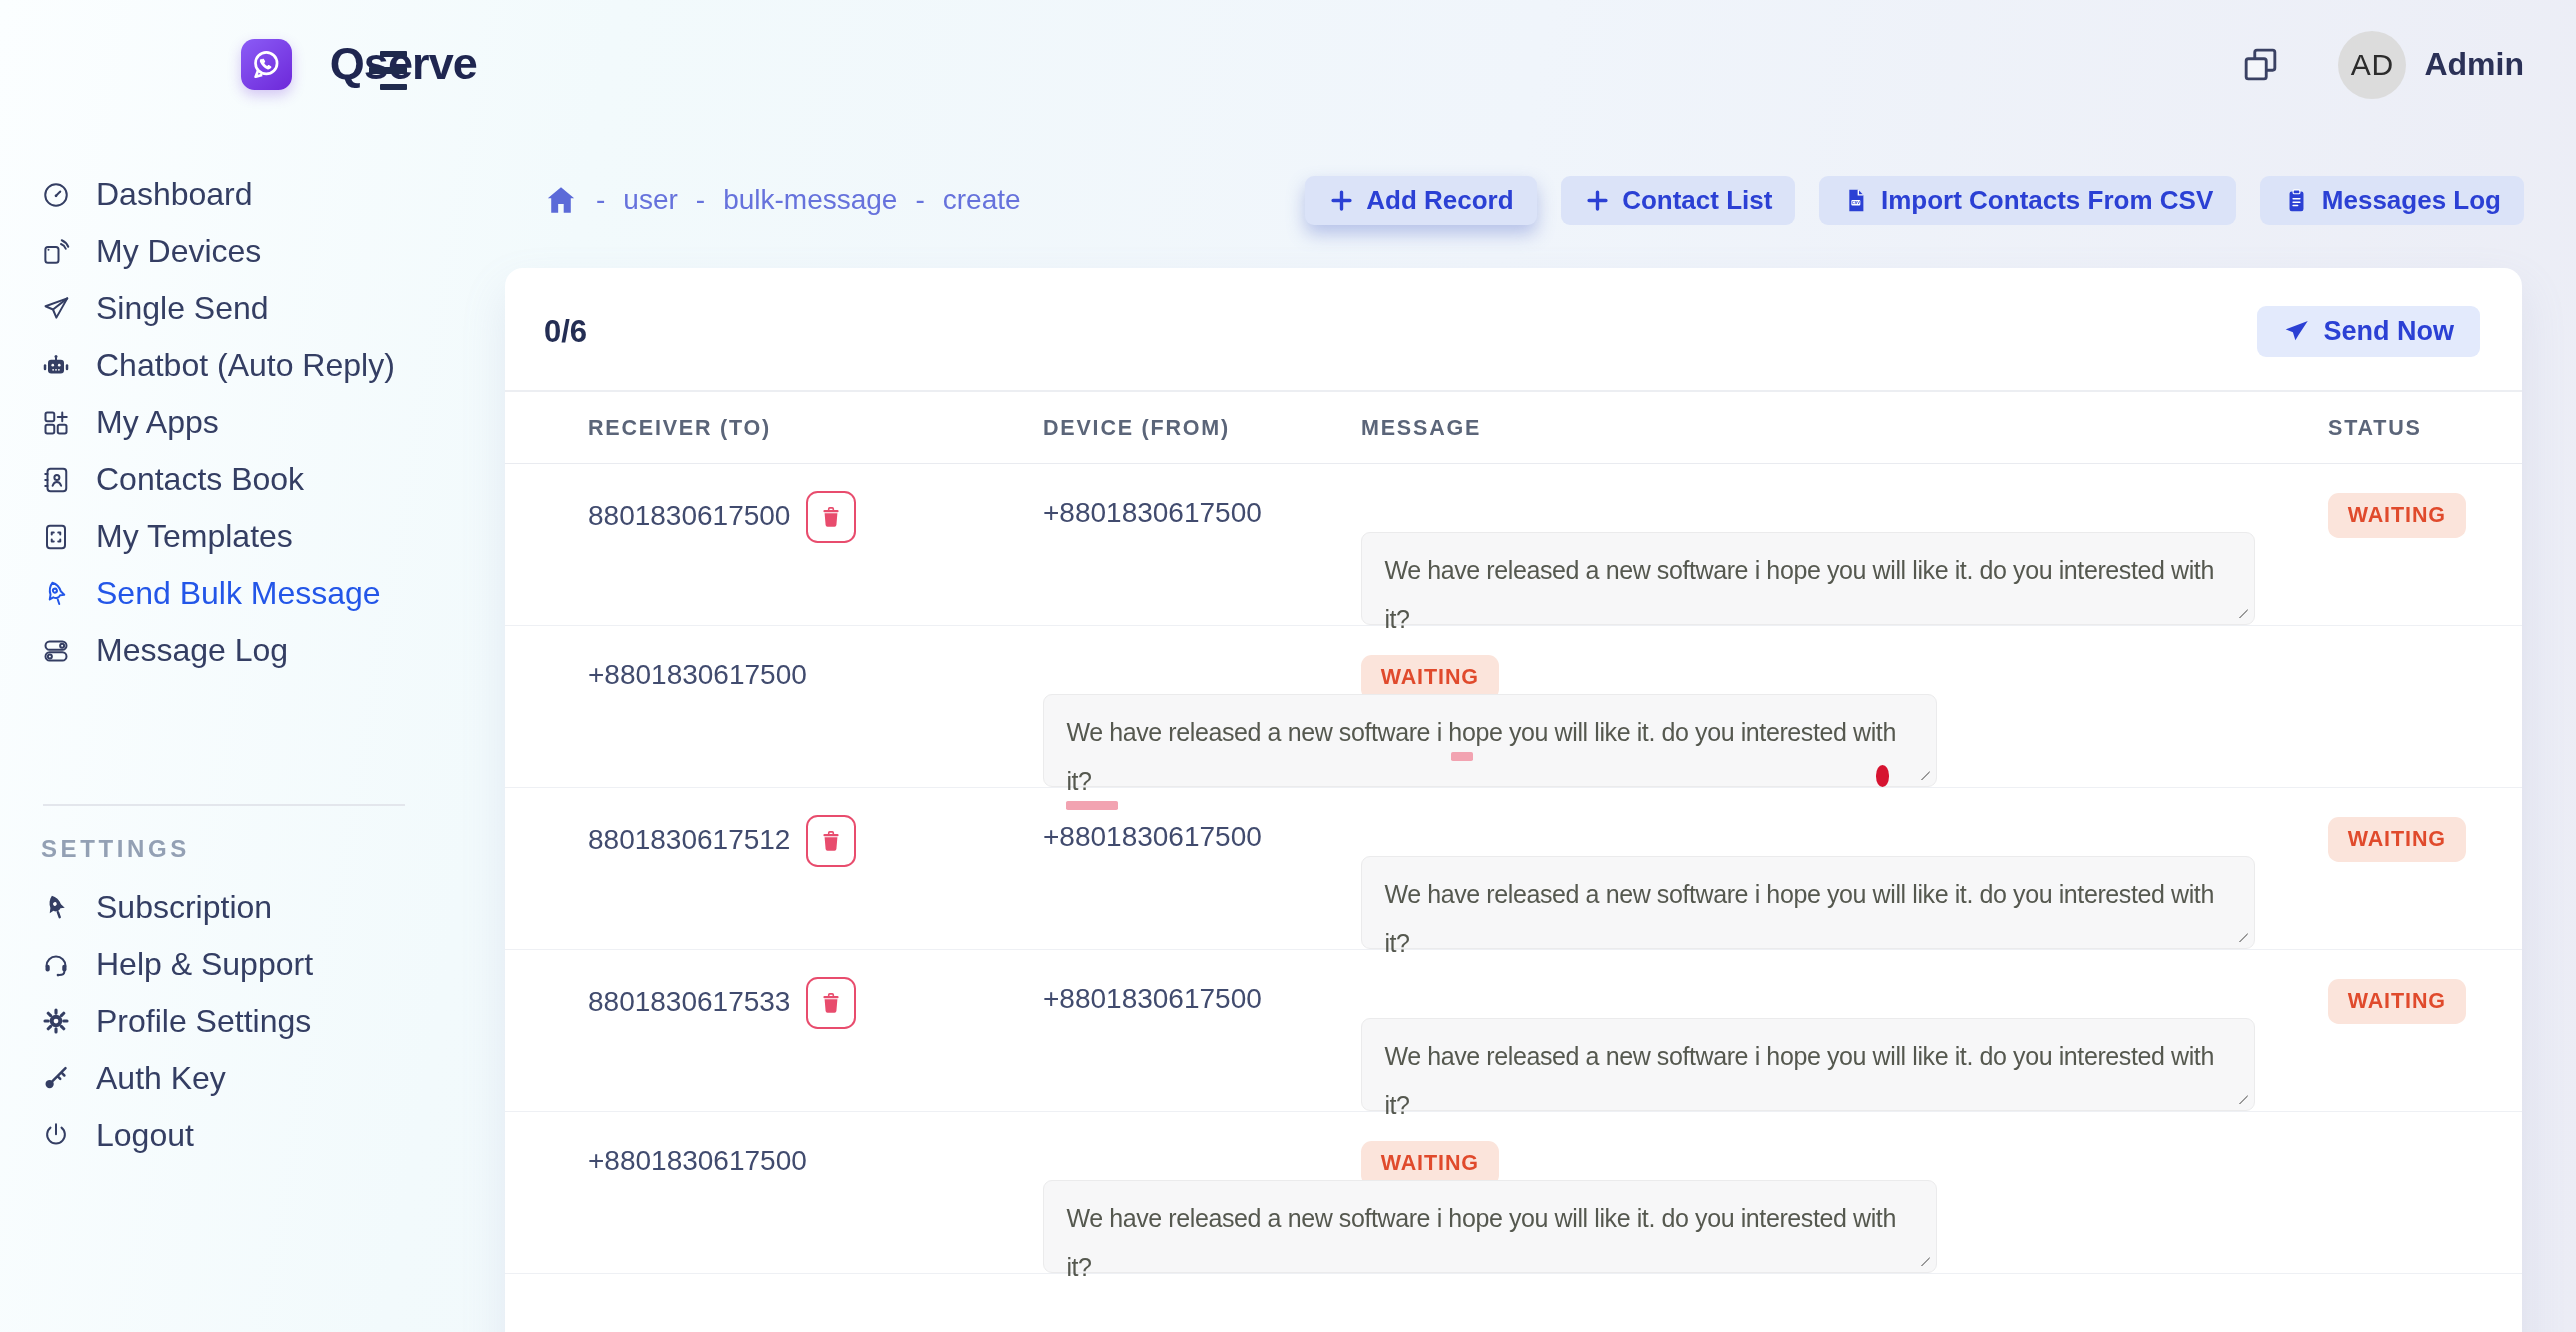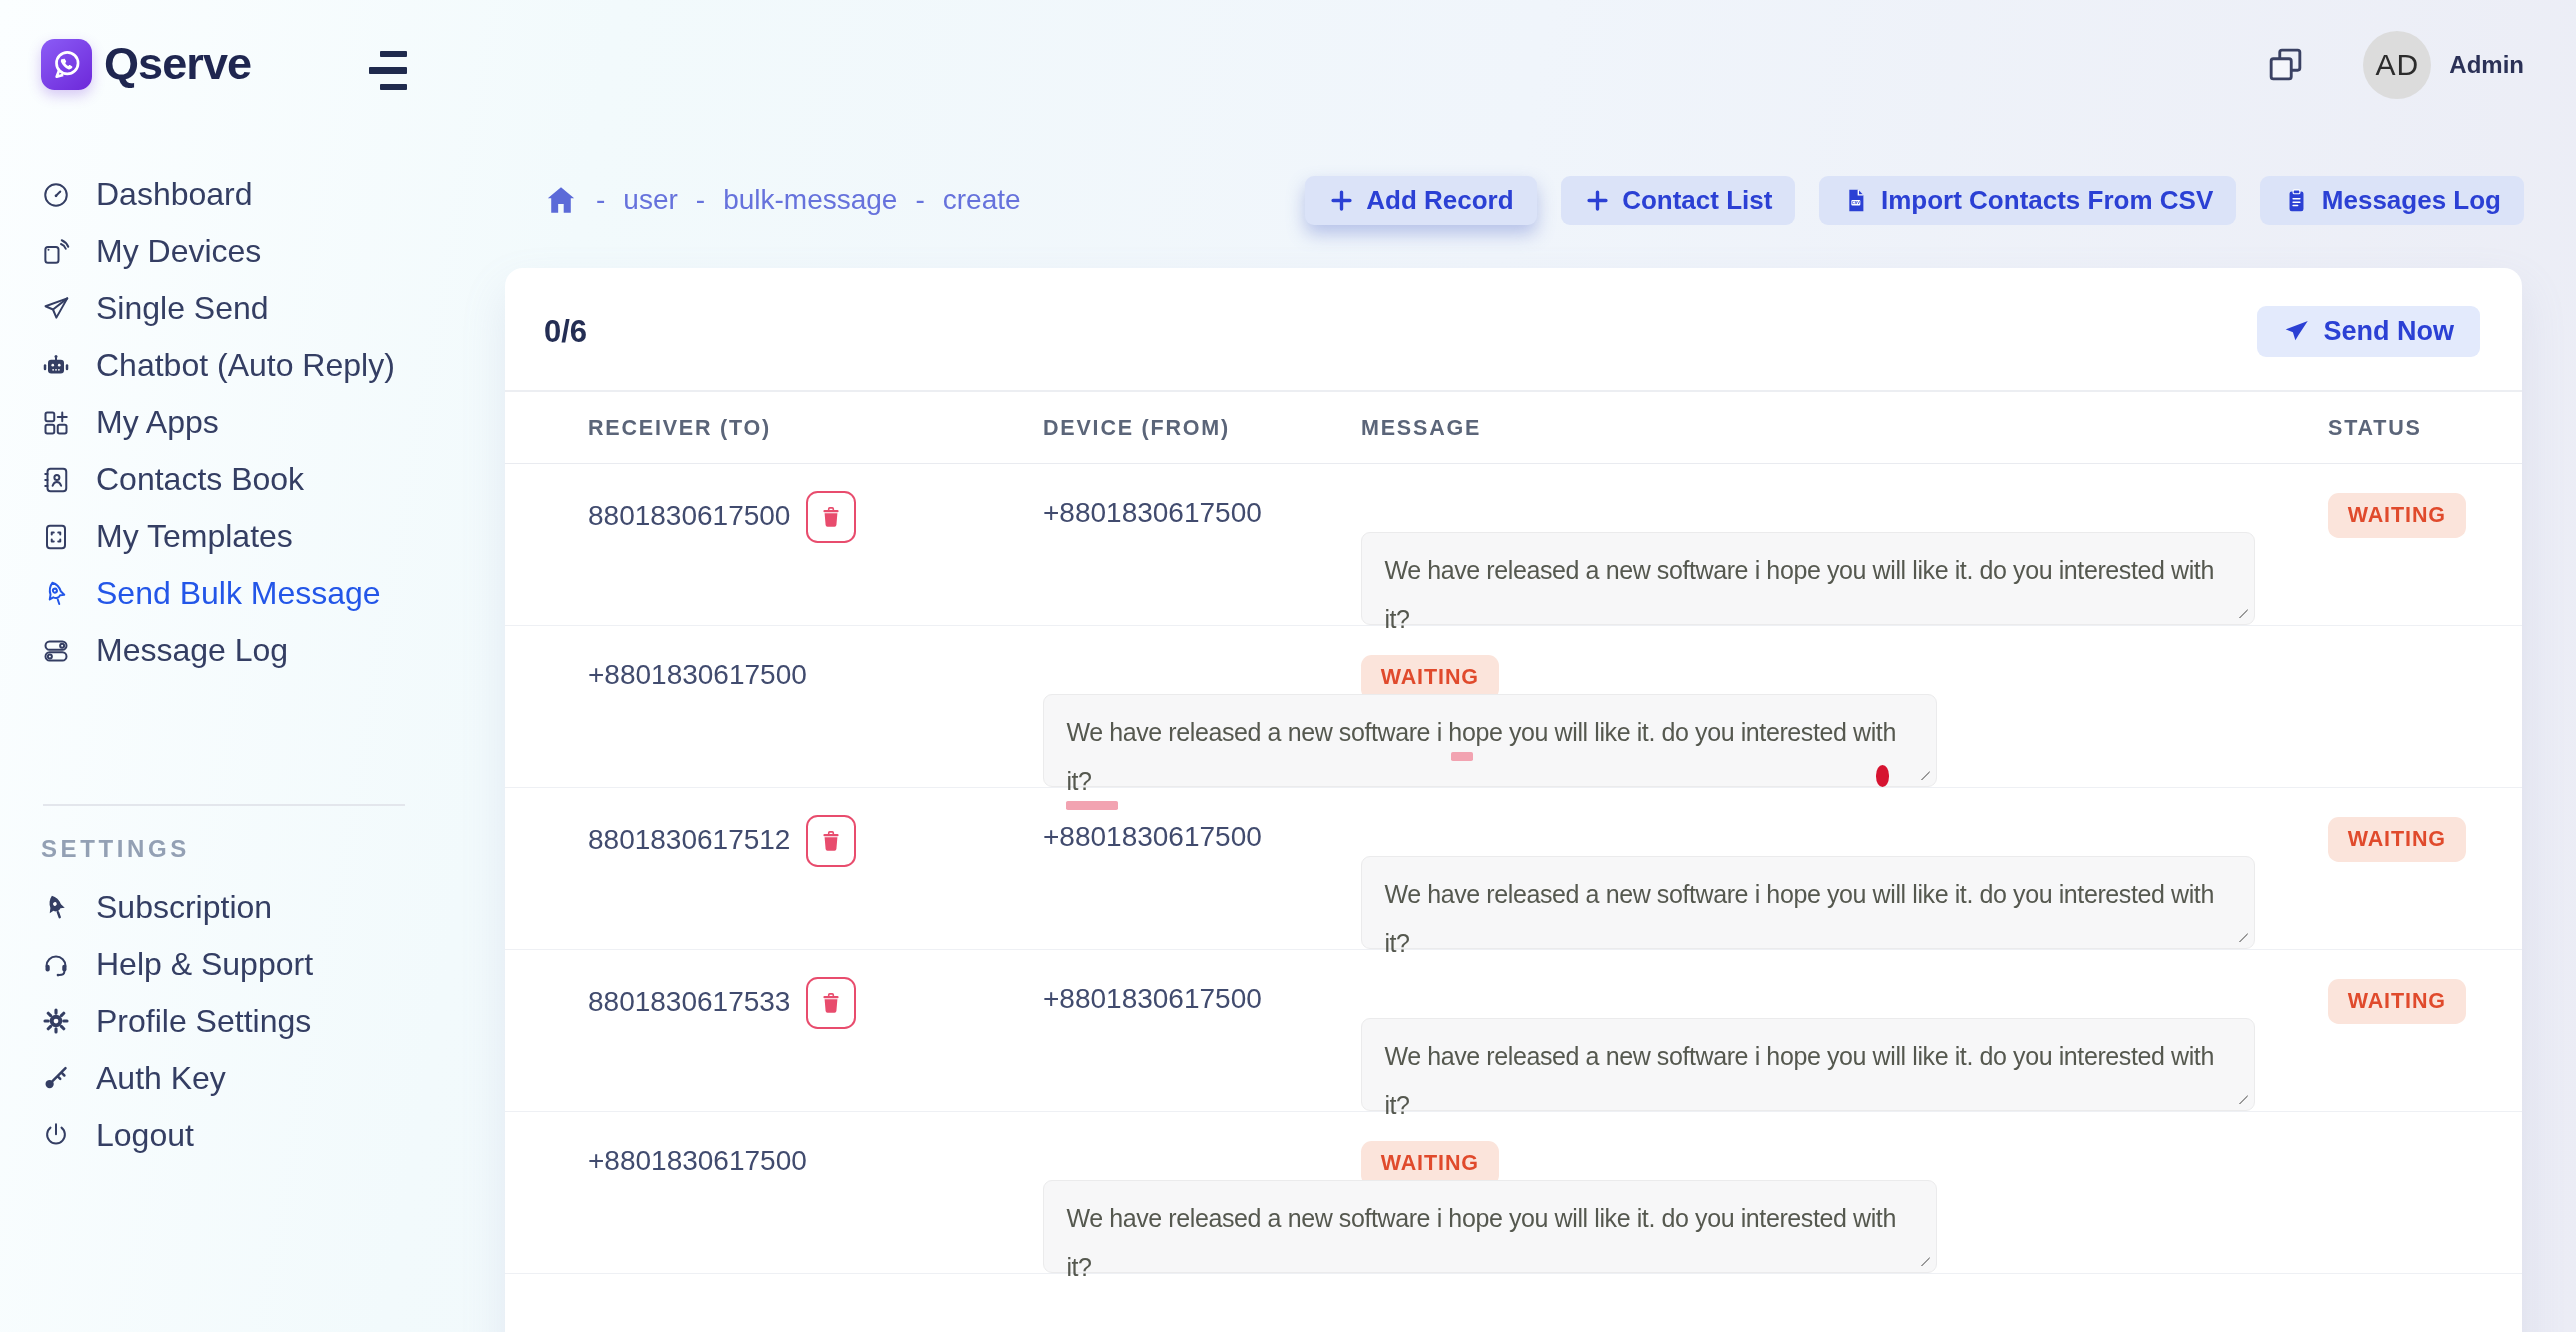--- a/index.html
+++ b/index.html
@@ -7,21 +7,21 @@
   body {
     font-family:"Liberation Sans", sans-serif;
     background:linear-gradient(100deg,#fbфеff 0%, #f2fafc 22%, #f0f5fb 55%, #ebecf5 100%);
     background:linear-gradient(100deg,#fbfeff 0%, #f2fafc 22%, #f0f5fb 55%, #ebecf5 100%);
     position:relative; color:#363f66;
   }
   svg { display:block; }
 
   
   .sidebar { position:absolute; left:0; top:0; width:477px; height:1333px; }
-  .brand { display:flex; align-items:center; gap:12px; padding:38px 0 0 41px; }
+  .brand { display:flex; align-items:center; gap:38px; padding:38px 0 0 41px;justify-content:flex-end; }
   .brand-icon { width:51px; height:51px; border-radius:13.4px;
     background:linear-gradient(140deg,#8b5cf6,#6d28d9);
     display:flex; align-items:center; justify-content:center;
     box-shadow:0 5.4px 12.5px rgba(109,40,217,.25); }
   .brand-icon svg { width:34px; height:34px; }
   .brand-name { font-size:45px; font-weight:800; color:#1f2650; letter-spacing:-0.9px; }
 
   .hamburger { position:absolute; left:369px; top:51px; width:38px; height:39px;
     display:flex; flex-direction:column; justify-content:space-between; align-items:flex-end; cursor:pointer; }
   .hamburger span { height:6.3px; border-radius:0.9px; background:#1f2a4d; }
@@ -42,21 +42,21 @@
 
   
   .topbar-right { position:absolute; top:29.5px; right:52px; height:70px;
     display:flex; align-items:center; gap:44px; }
   .copy-btn { width:43px; height:43px; color:#3a4163; background:none; border:none; cursor:pointer; margin-right:12.5px; }
   .copy-btn svg { width:43px; height:43px; }
   .user-chip { display:flex; align-items:center; gap:18px; cursor:pointer; }
   .avatar { width:68px; height:68px; border-radius:50%; background:#dcdcdc;
     display:flex; align-items:center; justify-content:center;
     font-size:30px; color:#2c2c2c; letter-spacing:0.9px; }
-  .user-name { font-size:24px; font-weight:700; color:#2b3157; }
+  .user-name { font-size:32px; font-weight:700; color:#2b3157; }
 
   
   .crumb-row { position:absolute; left:544px; top:175px; right:52px; height:50px;
     display:flex; align-items:center; }
   .breadcrumb { display:flex; align-items:center; gap:18px; font-size:28px; color:#6672dc; font-weight:500; }
   .home-ic { width:34px; height:34px; color:#5b6ad8; }
   .home-ic svg { width:34px; height:34px; }
   .crumb-sep { color:#6672dc; }
   .crumb-link { color:#6672dc; text-decoration:none; cursor:pointer; }
 

